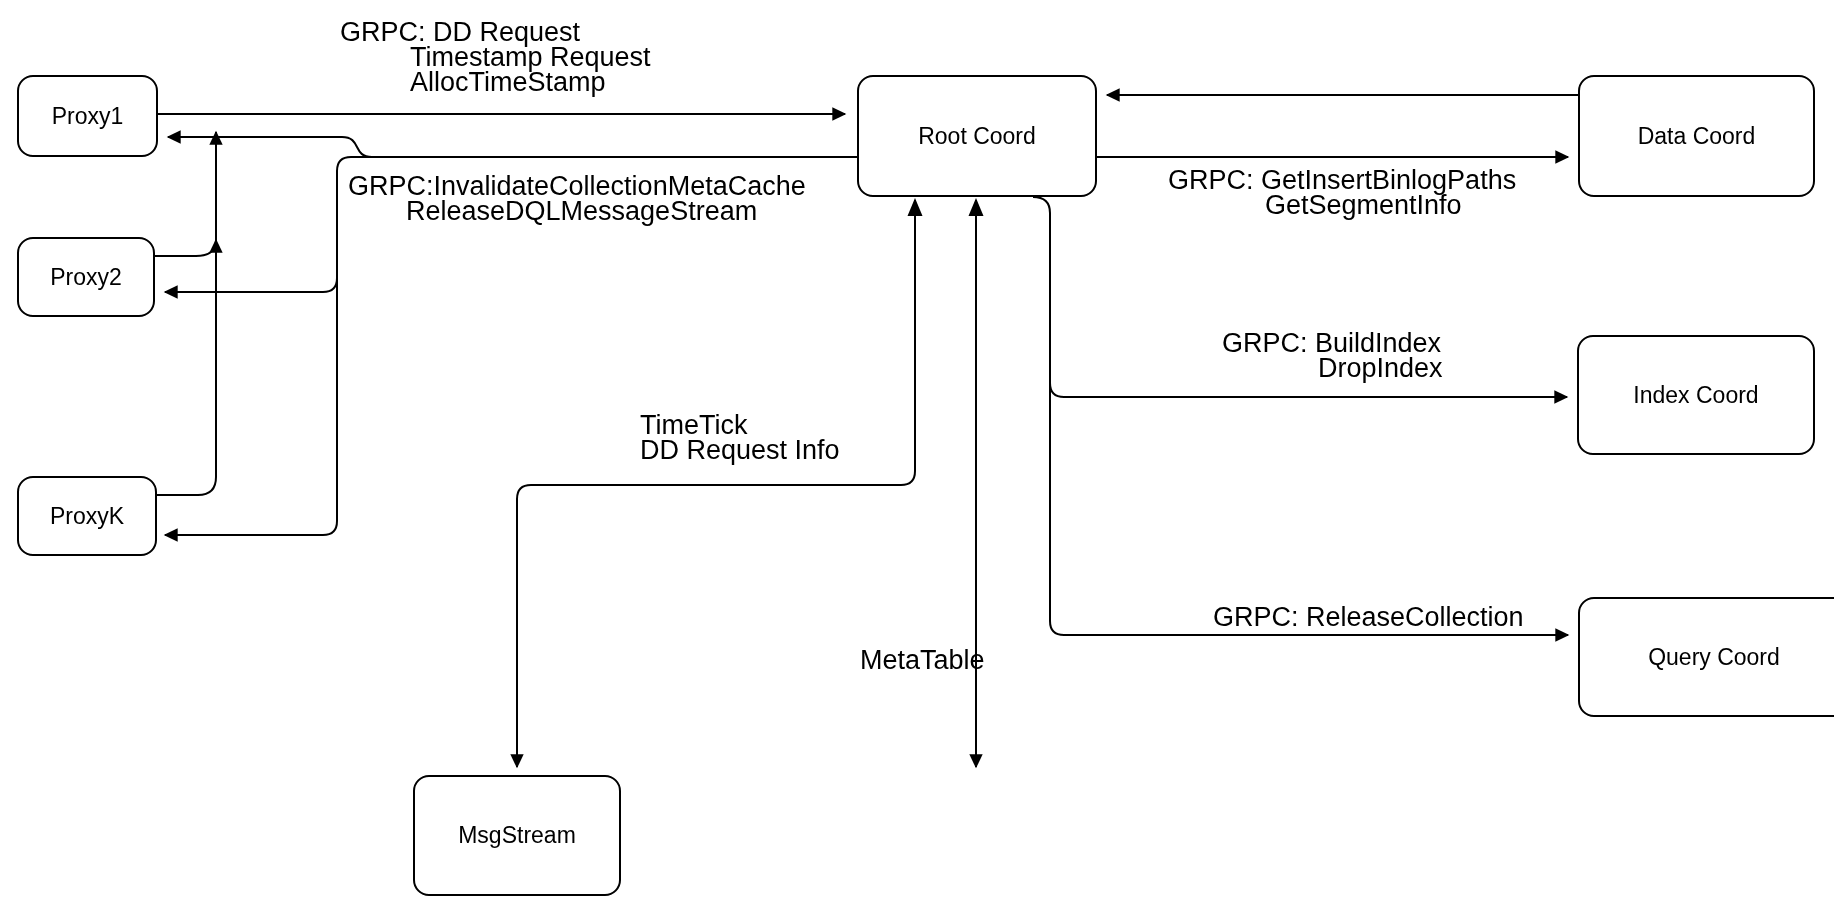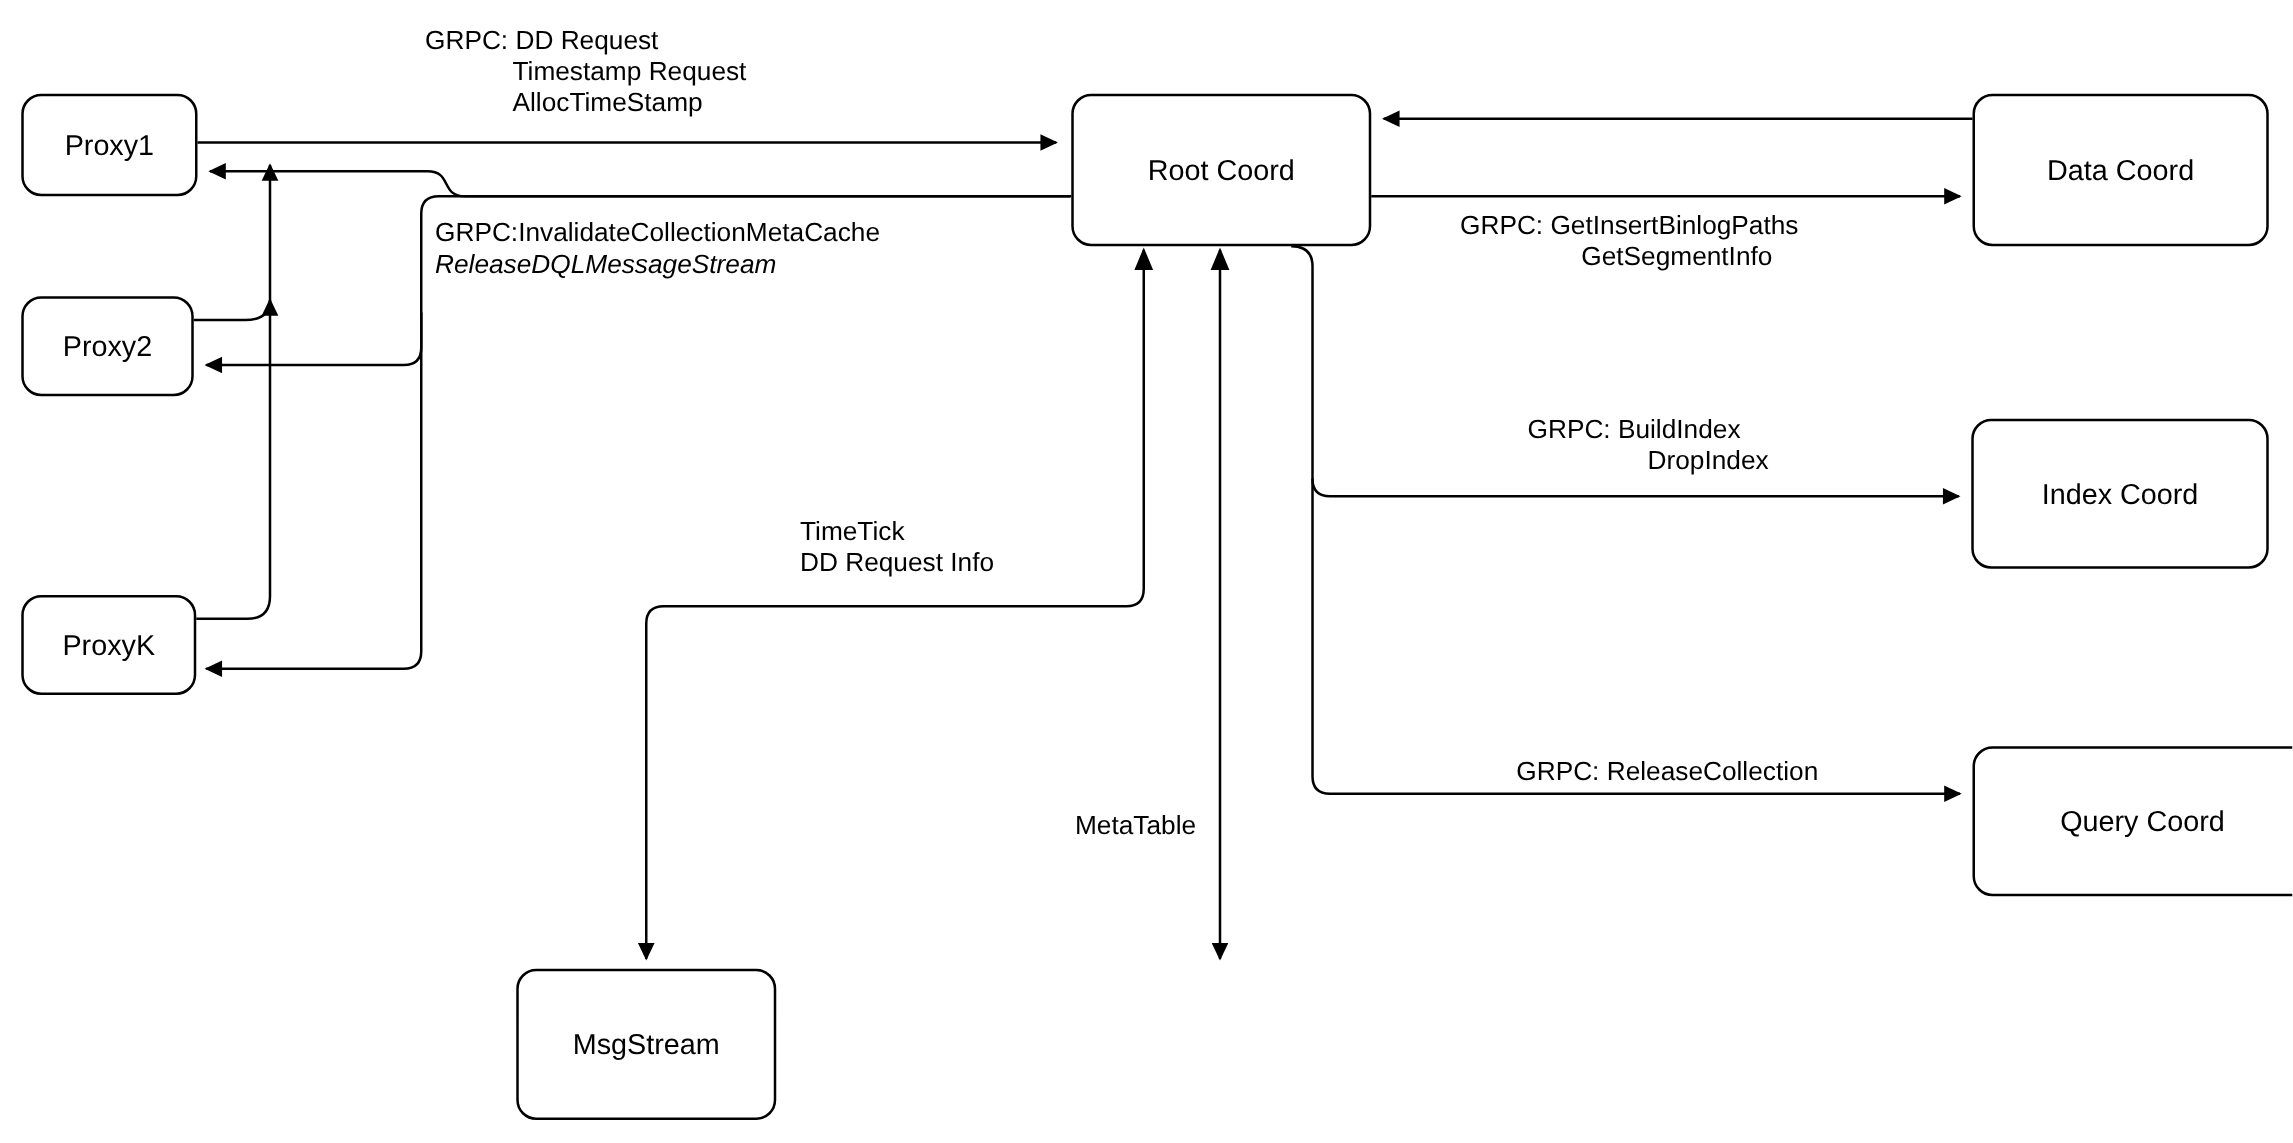--- a/index.html
+++ b/index.html
@@ -26,28 +26,28 @@
   .n-proxyk{left:17px;top:476px;width:140px;height:80px;justify-content:center;}
   .n-root  {left:857px;top:75px;width:240px;height:122px;text-align:right;}
   .n-data  {left:1578px;top:75px;width:237px;height:122px;}
   .n-index {left:1577px;top:335px;width:238px;height:120px;}
   .n-query {left:1578px;top:597px;width:272px;height:120px;}
   .n-msg   {left:413px;top:775px;width:208px;height:121px;}
   .n-etcd  {left:872px;top:775px;width:208px;height:121px;}
 
   .elabel{
     position:absolute;
-    font-size:21px;
+    font-size:27px;
     line-height:25px;
     white-space:nowrap;
   }
   .lbl-proxy-root{left:340px;top:20px;}
   .lbl-proxy-root .l2, .lbl-proxy-root .l3{margin-left:70px;}
   .lbl-root-proxy{left:348px;top:174px;}
-  .lbl-root-proxy .l2{font-style:italic;}
+  .lbl-root-proxy .l2{margin-left:58px;}
   .lbl-data-root{left:1163px;top:26px;}
   .lbl-data-root .l2{margin-left:140px;}
   .lbl-root-data{left:1168px;top:168px;}
   .lbl-root-data .l2{margin-left:97px;}
   .lbl-root-index{left:1222px;top:331px;}
   .lbl-root-index .l2{margin-left:96px;}
   .lbl-root-query{left:1213px;top:605px;}
   .lbl-root-msg{left:640px;top:413px;}
   .lbl-root-etcd{left:860px;top:648px;}
 </style>

